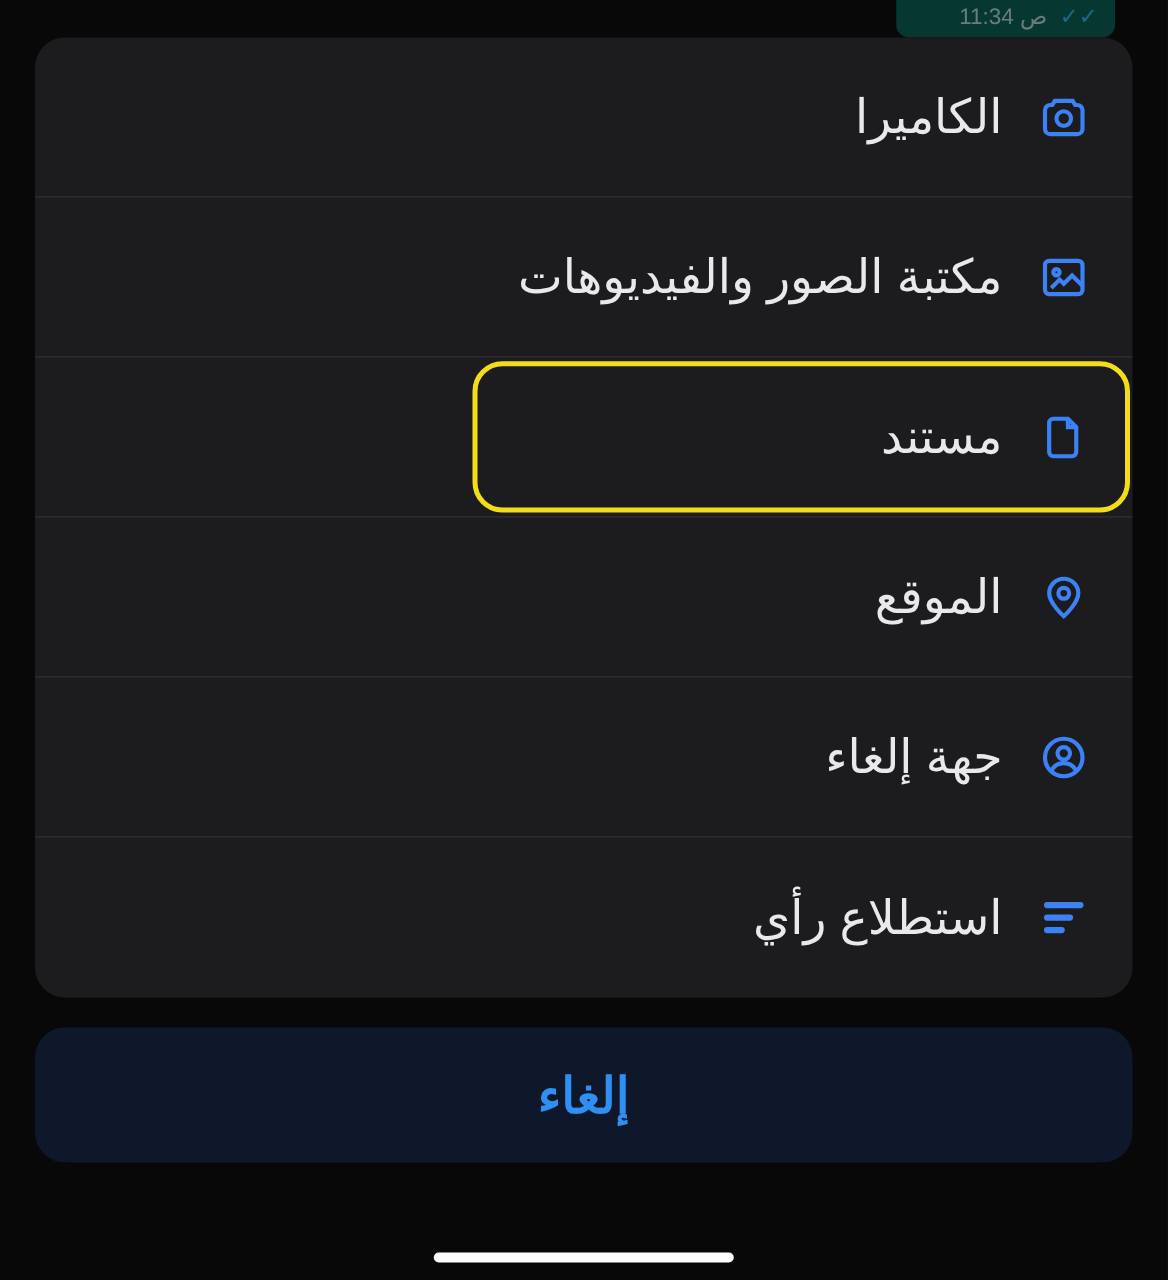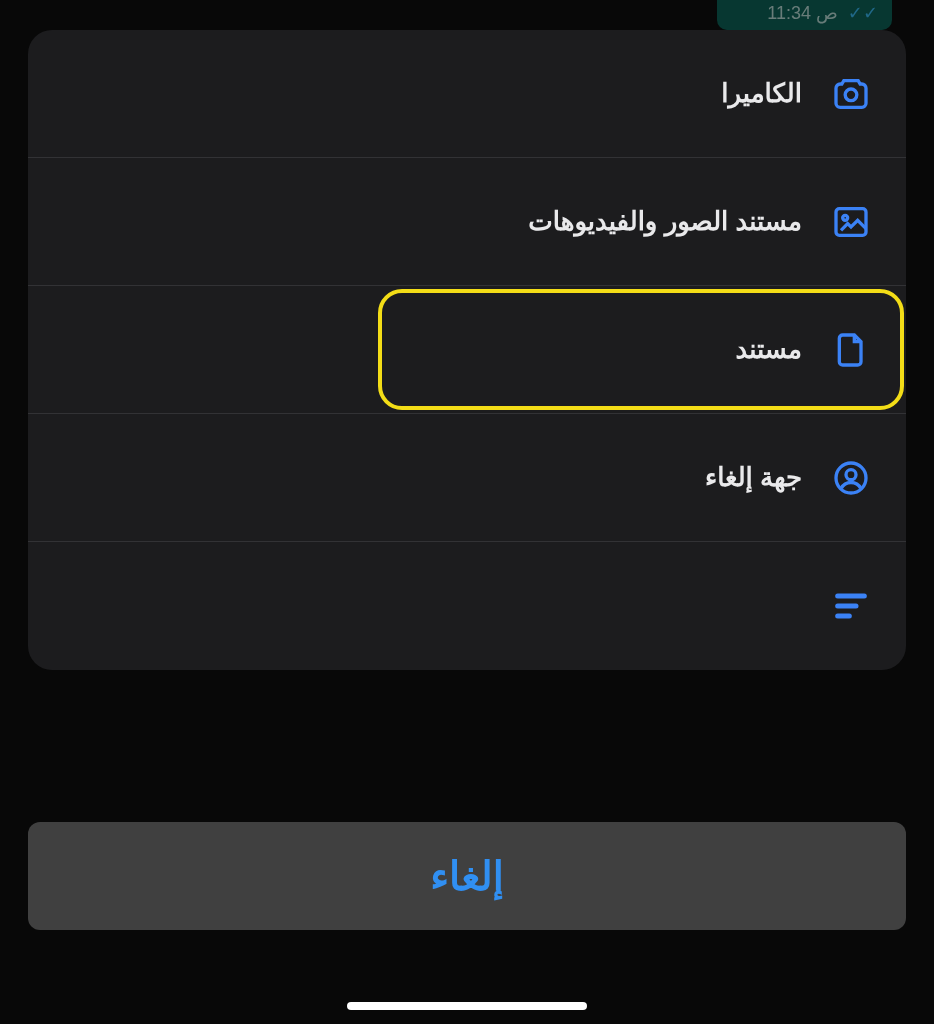--- a/index.html
+++ b/index.html
@@ -88,31 +88,31 @@
     }
     .icon-slot svg {
       width: 40px;
       height: 40px;
       stroke: #3b82f6;
       fill: none;
       stroke-width: 2;
     }
     .item-label {
       color: #e9e9eb;
-      font-size: 26px;
-      font-weight: 700;
+      font-size: 38px;
+      font-weight: 400;
     }
     .cancel-btn {
       position: absolute;
       left: 28px;
       right: 28px;
       top: 822px;
       height: 108px;
-      background: #404040;
-      border-radius: 12px;
+      background: #0f172a;
+      border-radius: 24px;
       display: flex;
       align-items: center;
       justify-content: center;
       cursor: pointer;
     }
     .cancel-label {
       color: #308ff2;
       font-size: 40px;
       font-weight: 600;
     }
@@ -150,53 +150,63 @@
   </div>
 
   <div class="sheet-item">
     <span class="icon-slot">
       <svg viewBox="0 0 24 24">
           <rect x="3" y="4" width="18" height="16" rx="2"></rect>
           <circle cx="8.5" cy="9.5" r="1.5"></circle>
           <path d="M21 16l-5-5-4 4-2-2-4 4"></path>
         </svg>
     </span>
-    <span class="item-label">مستند الصور والفيديوهات</span>
+    <span class="item-label">مكتبة الصور والفيديوهات</span>
   </div>
 
   <div class="sheet-item highlighted">
     <span class="icon-slot">
       <svg viewBox="0 0 24 24">
           <path d="M7 3h7l4 4v12a2 2 0 0 1-2 2H7a2 2 0 0 1-2-2V5a2 2 0 0 1 2-2Z"></path>
           <path d="M14 3v4h4"></path>
         </svg>
     </span>
     <span class="item-label">مستند</span>
   </div>
 
+  <div class="sheet-item">
+    <span class="icon-slot">
+      <svg viewBox="0 0 24 24">
+          <path d="M12 21s-7-6.2-7-11a7 7 0 1 1 14 0c0 4.8-7 11-7 11Z"></path>
+          <circle cx="12" cy="10" r="2.6"></circle>
+        </svg>
+    </span>
+    <span class="item-label">الموقع</span>
+  </div>
 
   <div class="sheet-item">
     <span class="icon-slot">
       <svg viewBox="0 0 24 24">
           <circle cx="12" cy="12" r="9"></circle>
           <circle cx="12" cy="10" r="3"></circle>
           <path d="M6.2 18.2c1.1-2.2 3.3-3.5 5.8-3.5s4.7 1.3 5.8 3.5"></path>
         </svg>
     </span>
     <span class="item-label">جهة إلغاء</span>
   </div>
 
   <div class="sheet-item">
     <span class="icon-slot">
       <svg viewBox="0 0 24 24" stroke-linecap="round">
           <line x1="4" y1="6" x2="20" y2="6" stroke-width="3"></line>
           <line x1="4" y1="12" x2="15" y2="12" stroke-width="3"></line>
           <line x1="4" y1="18" x2="11" y2="18" stroke-width="3"></line>
         </svg>
     </span>
+    <span class="item-label">استطلاع رأي</span>
   </div>
 
 </div>
 
 <div class="cancel-btn">
   <span class="cancel-label">إلغاء</span>
 </div>
 
 <div class="home-indicator"></div>
 

